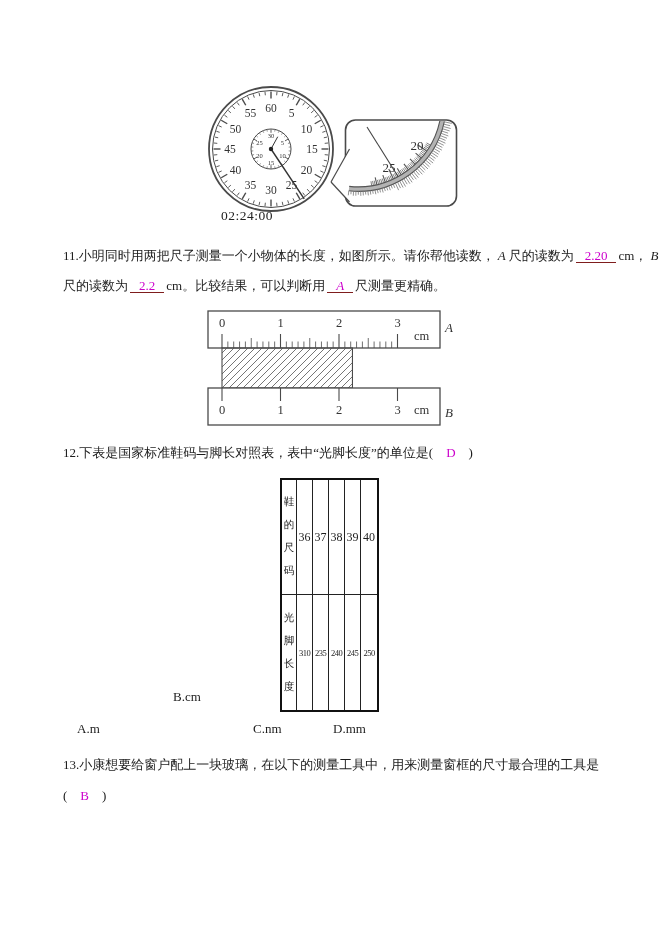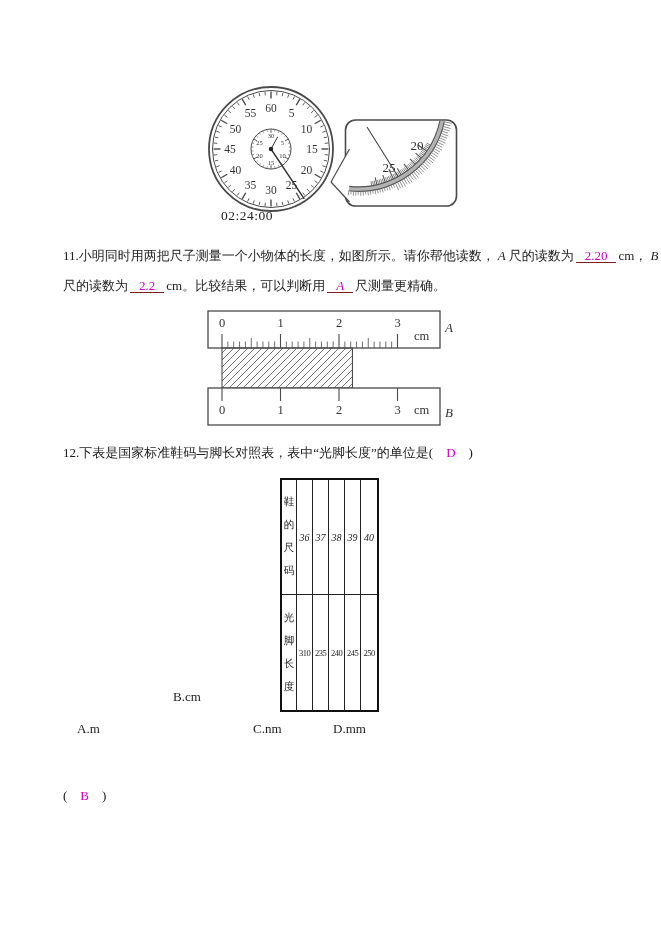--- a/index.html
+++ b/index.html
@@ -22,21 +22,21 @@
   .rl-unit{font-family:"Liberation Serif",serif;font-size:12.5px;fill:#333;}
   .rl-lab{font-family:"Liberation Serif",serif;font-size:13px;font-style:italic;fill:#333;}
   
   .shoe-table{position:absolute;left:280px;top:478px;border:2.5px solid #111;
               display:grid;grid-template-columns:15px 16px 16px 16px 16px 16px;grid-auto-rows:115px;background:#fff;}
   .cell{border-right:1px solid #222;border-bottom:1px solid #222;display:flex;
         align-items:center;justify-content:center;font-family:"Liberation Serif",serif;}
   .cell:nth-child(6n){border-right:none;}
   .r2{border-bottom:none;}
   .hcell{flex-direction:column;justify-content:space-evenly;font-size:10.5px;padding:5px 0;line-height:1;}
-  .ncell1{font-size:10px;font-style:italic;}
+  .ncell1{font-size:12px;}
   .ncell2{font-size:8.5px;letter-spacing:-.5px;}
   .opt{position:absolute;font-size:13px;white-space:nowrap;}
 </style>
 </head>
 <body>
 
 <div id="page">
 
   <svg id="stopwatch-svg" class="fig" style="left:165px;top:80px;" width="300" height="150" viewBox="0 0 300 150">
     <g id="sw-dial">
@@ -369,17 +369,18 @@
     <div class="cell ncell2 r2">240</div>
     <div class="cell ncell2 r2">245</div>
     <div class="cell ncell2 r2">250</div>
   </div>
 
   <span class="opt" style="left:77px;top:721px;">A.m</span>
   <span class="opt" style="left:173px;top:689px;">B.cm</span>
   <span class="opt" style="left:253px;top:721px;">C.nm</span>
   <span class="opt" style="left:333px;top:721px;">D.mm</span>
 
+  <div class="line" style="left:63px;top:756px;">13.小康想要给窗户配上一块玻璃，在以下的测量工具中，用来测量窗框的尺寸最合理的工具是</div>
   <div class="line" style="left:63px;top:787px;">
     <span>(</span><span class="paren-ans">B</span><span>)</span>
   </div>
 
 </div>
 
 </body></html>

